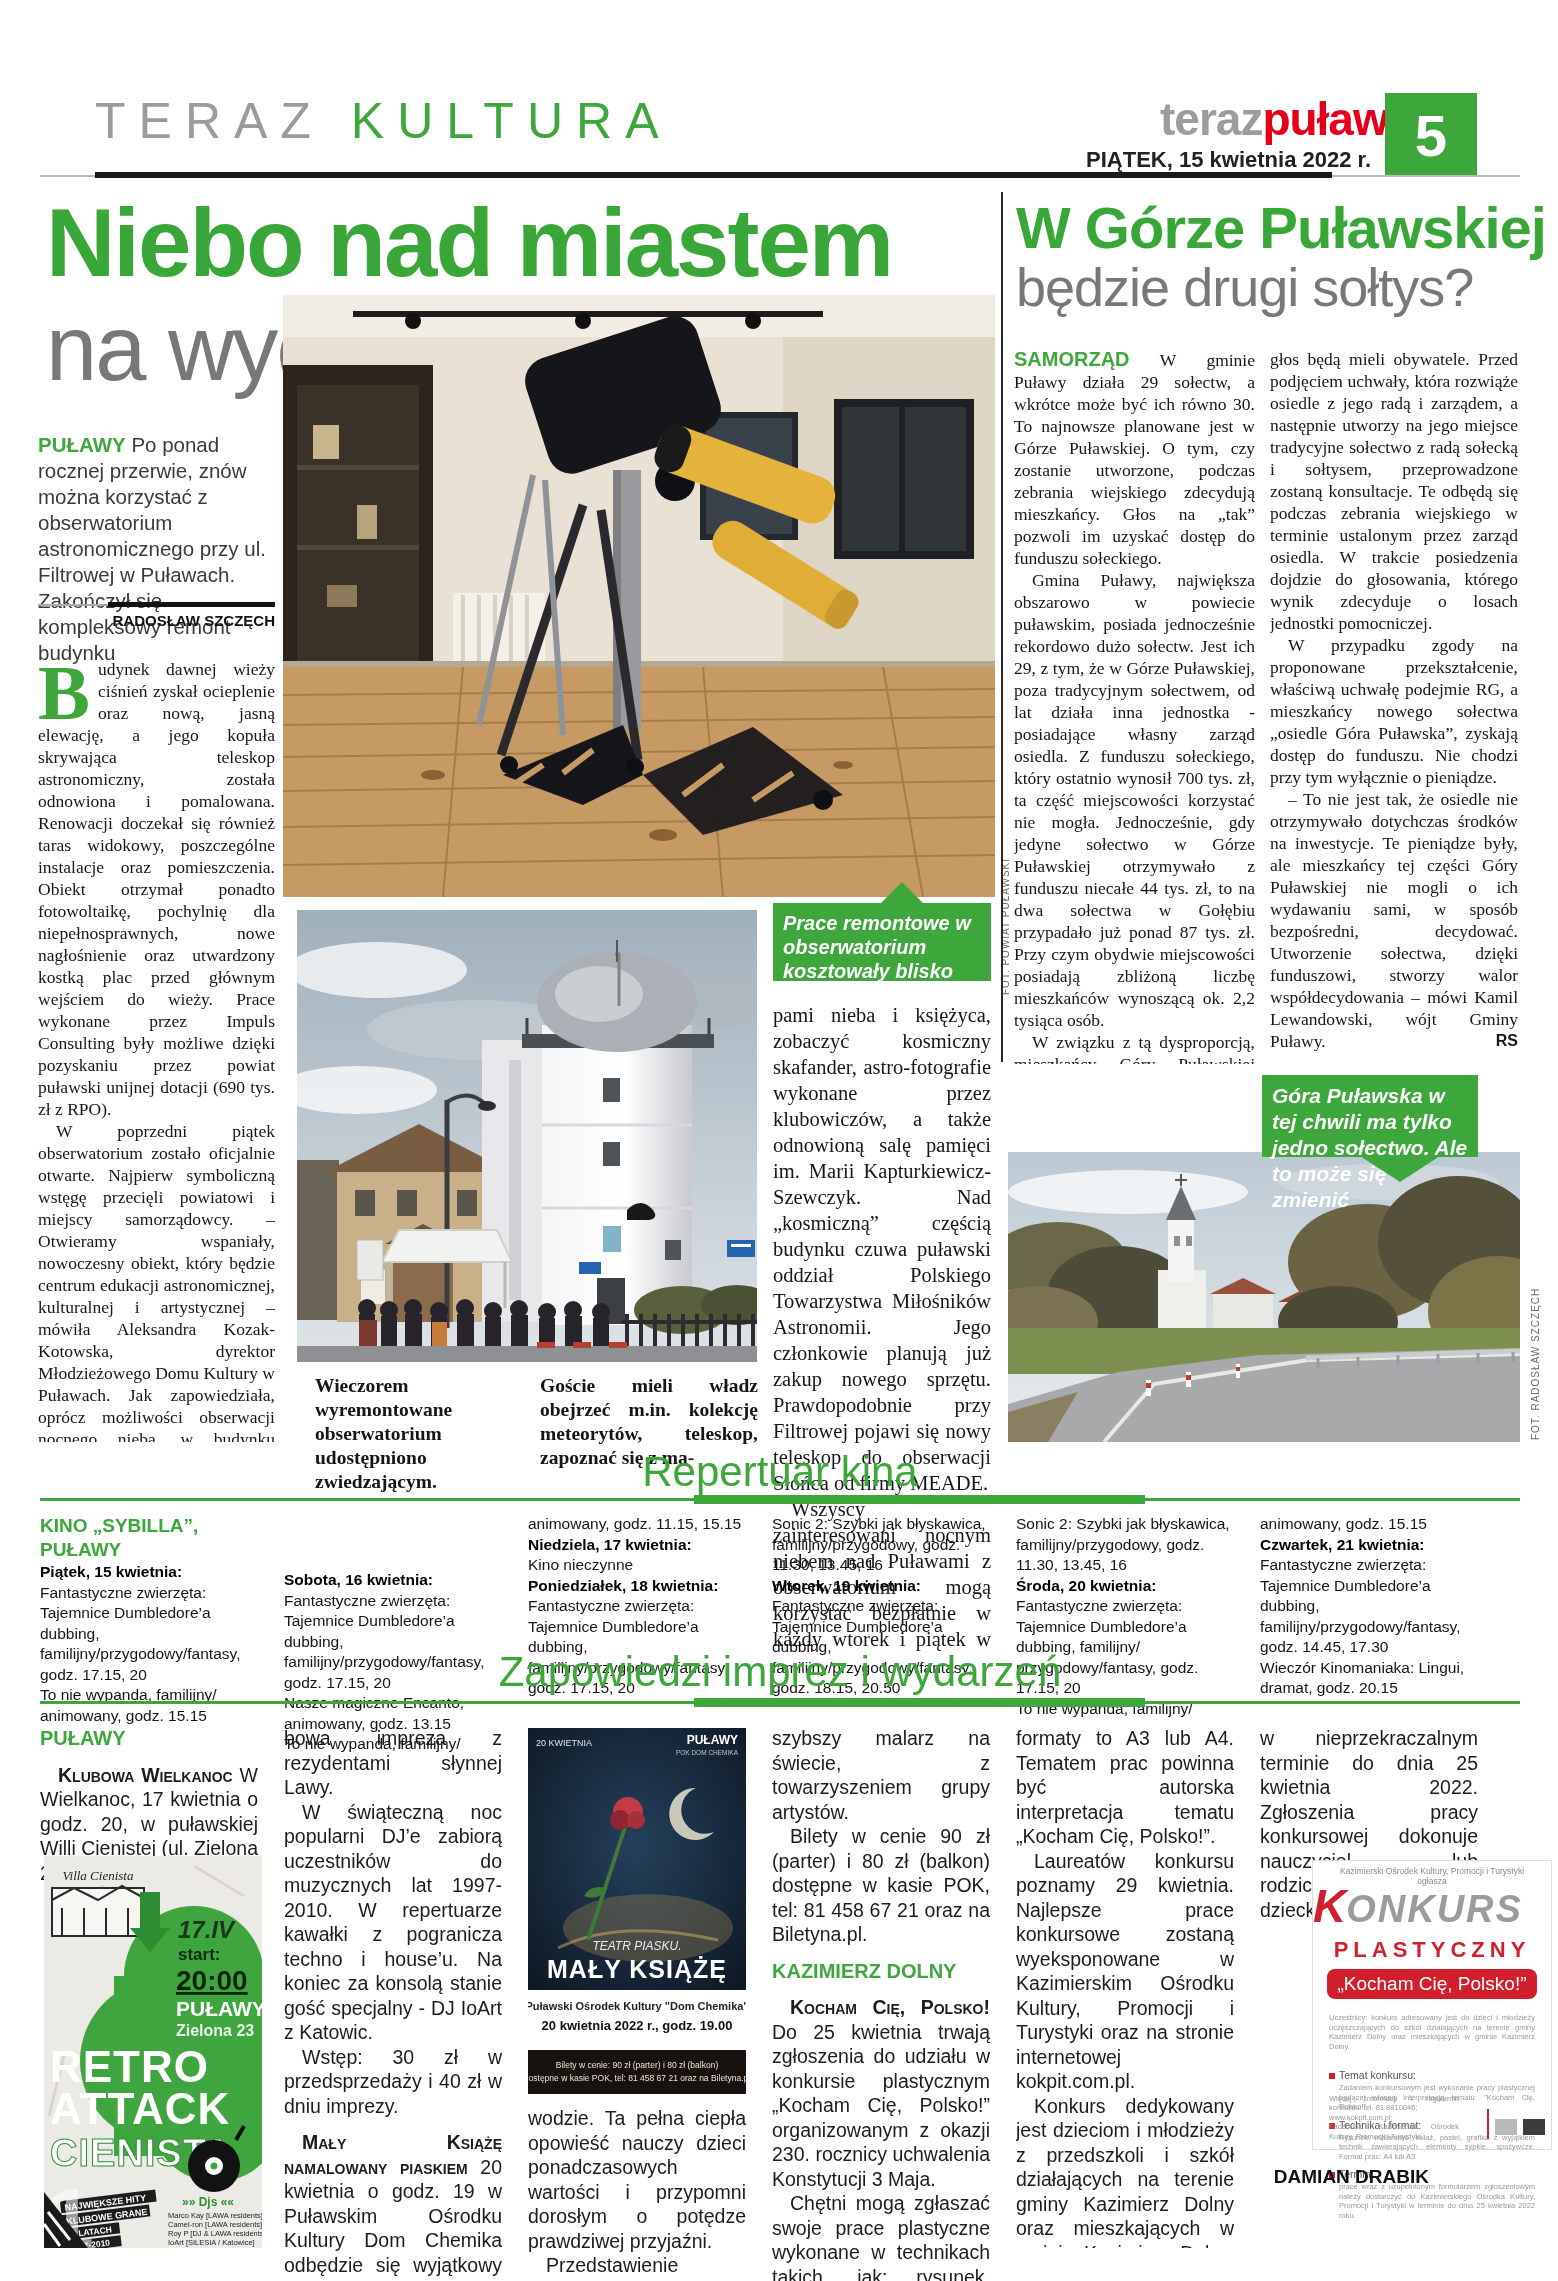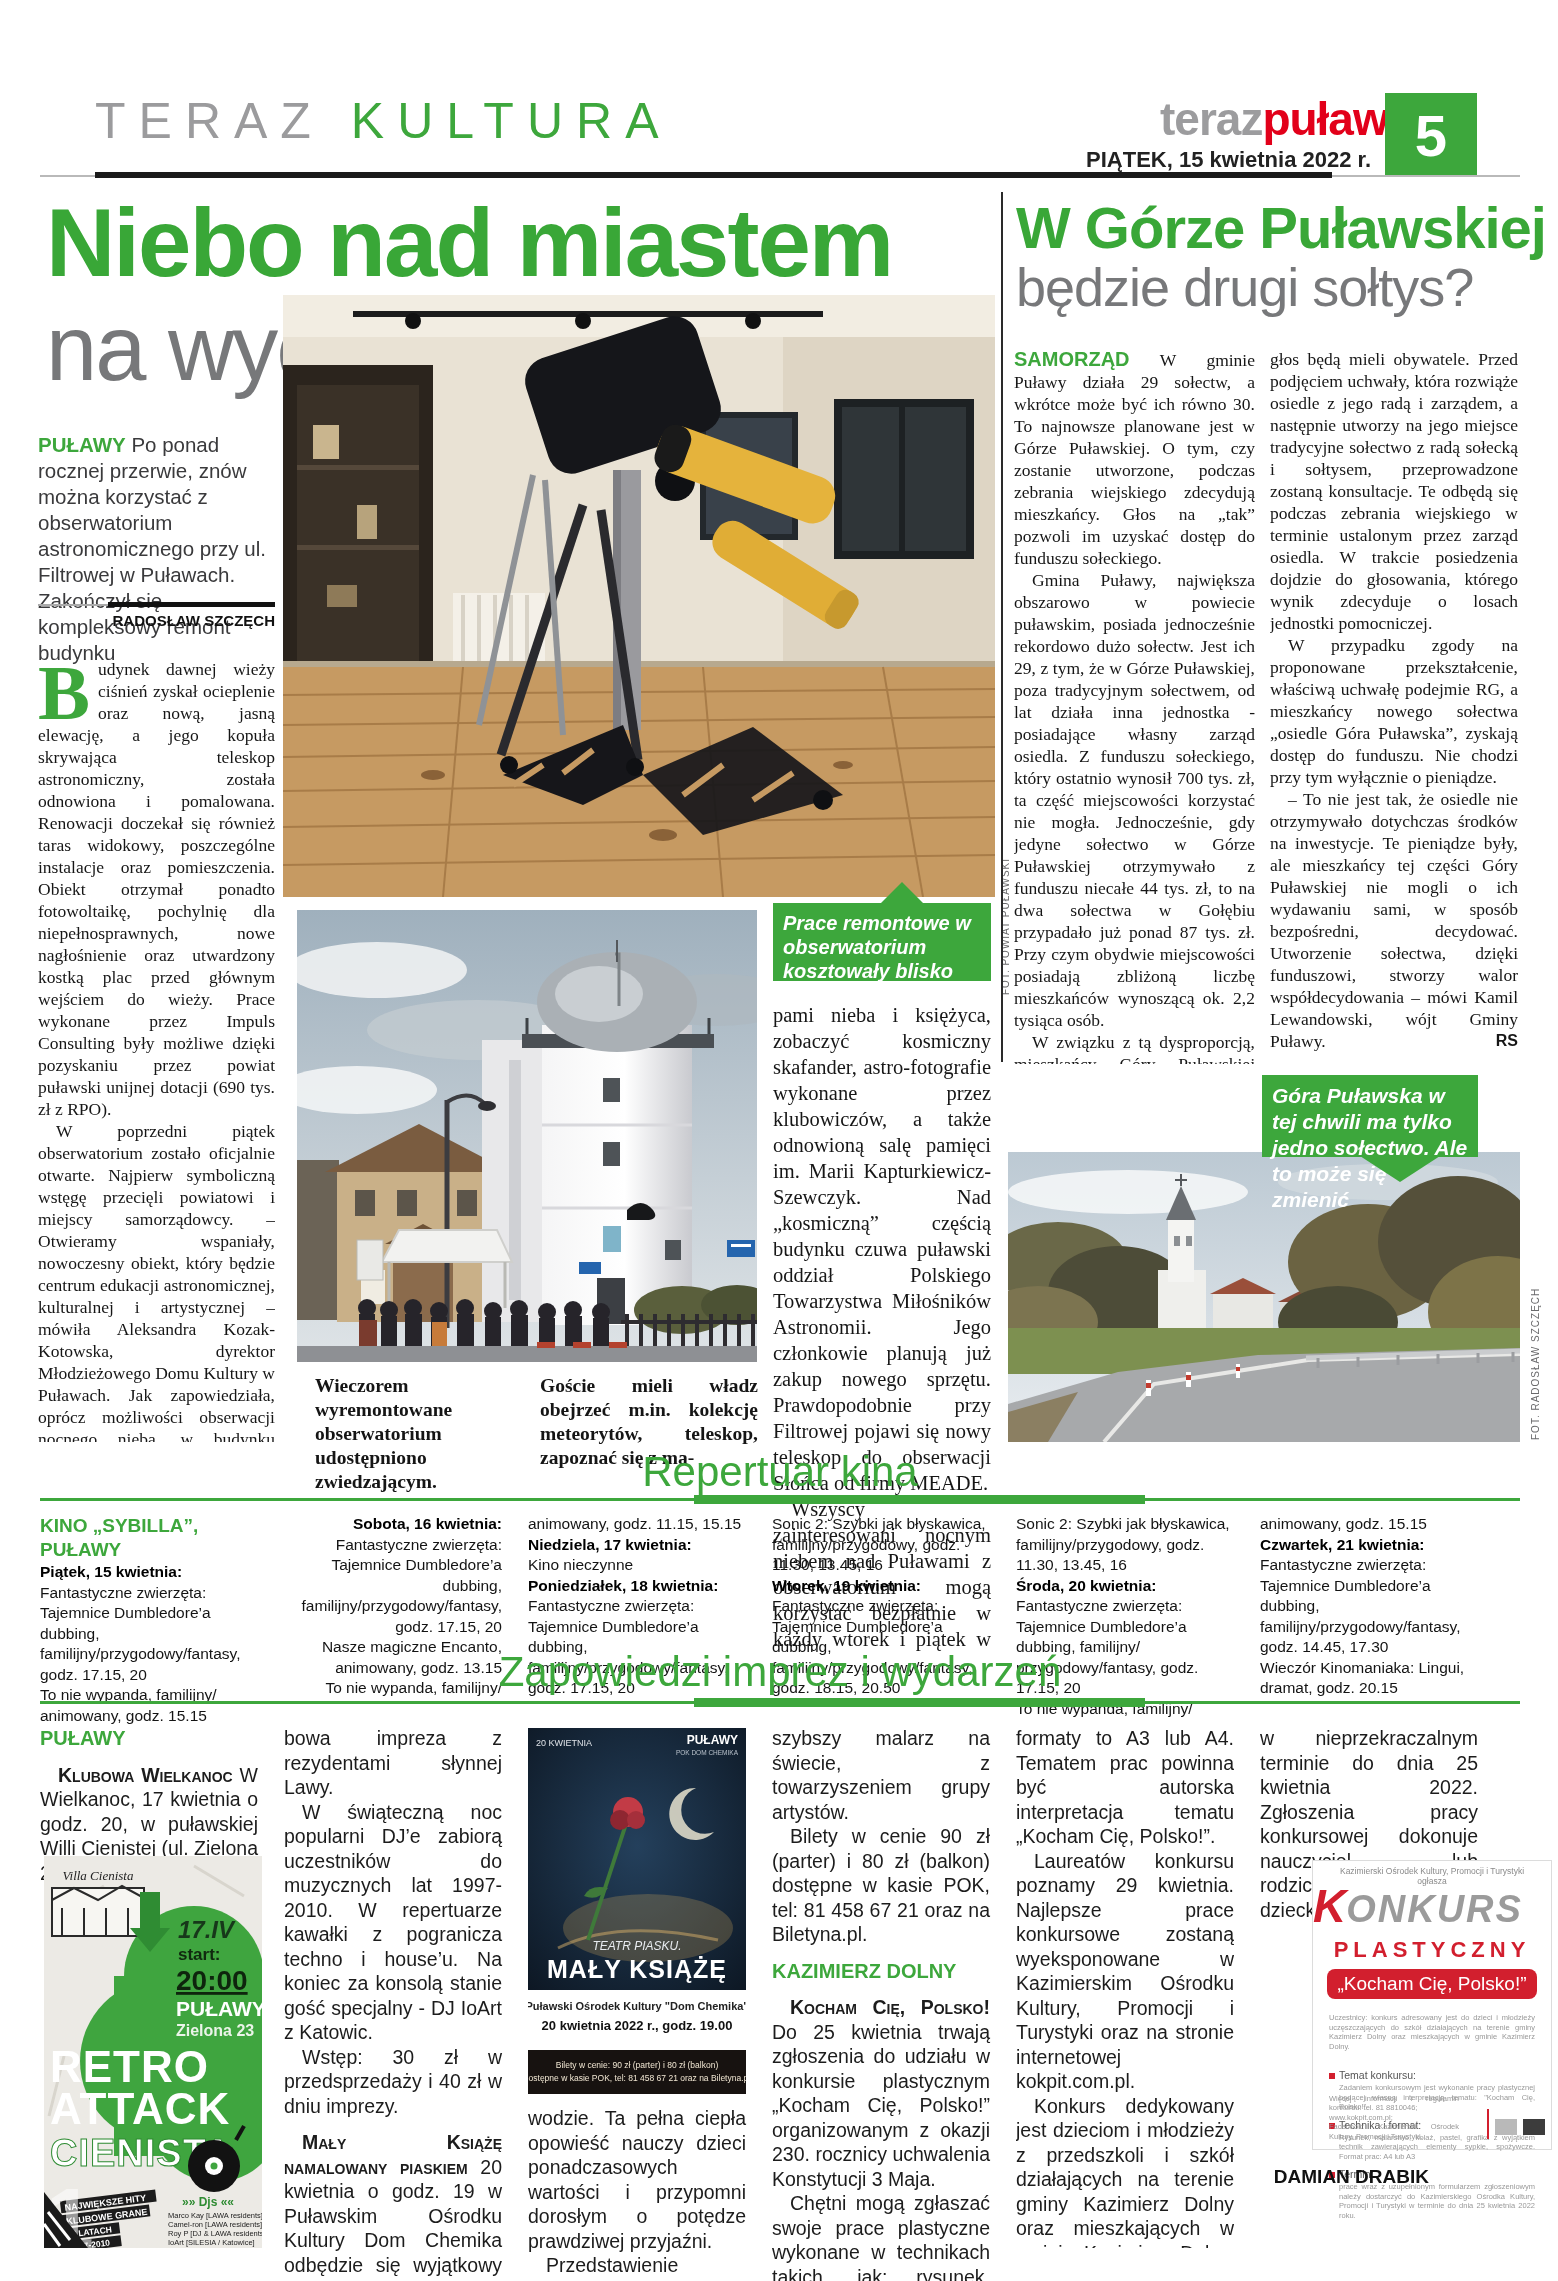--- a/index.html
+++ b/index.html
@@ -385,21 +385,21 @@
   <div class="abs sechead" style="left:40px;top:1448px;width:1480px;">Repertuar kina</div>
   <div class="abs gbar-thin" style="left:40px;top:1498px;width:1480px;"></div>
   <div class="abs gbar-thick" style="left:694px;top:1495px;width:451px;"></div>
 
   <div class="abs cin" style="left:40px;top:1514px;width:218px;">
     <p class="chead">KINO „SYBILLA”, PUŁAWY</p>
     <p class="cday">Piątek, 15 kwietnia:</p>
     <p>Fantastyczne zwierzęta: Tajemnice Dumbledore’a dubbing, familijny/przygodowy/fantasy, godz. 17.15, 20</p>
     <p>To nie wypanda, familijny/ animowany, godz. 15.15</p>
   </div>
-  <div class="abs cin" style="left:284px;top:1514px;width:218px;text-align:right;">
+  <div class="abs cin" style="left:284px;top:1570px;width:218px;">
     <p class="cday">Sobota, 16 kwietnia:</p>
     <p>Fantastyczne zwierzęta: Tajemnice Dumbledore’a dubbing, familijny/przygodowy/fantasy, godz. 17.15, 20</p>
     <p>Nasze magiczne Encanto, animowany, godz. 13.15</p>
     <p>To nie wypanda, familijny/</p>
   </div>
   <div class="abs cin" style="left:528px;top:1514px;width:218px;">
     <p>animowany, godz. 11.15, 15.15</p>
     <p class="cday">Niedziela, 17 kwietnia:</p>
     <p>Kino nieczynne</p>
     <p class="cday">Poniedziałek, 18 kwietnia:</p>

